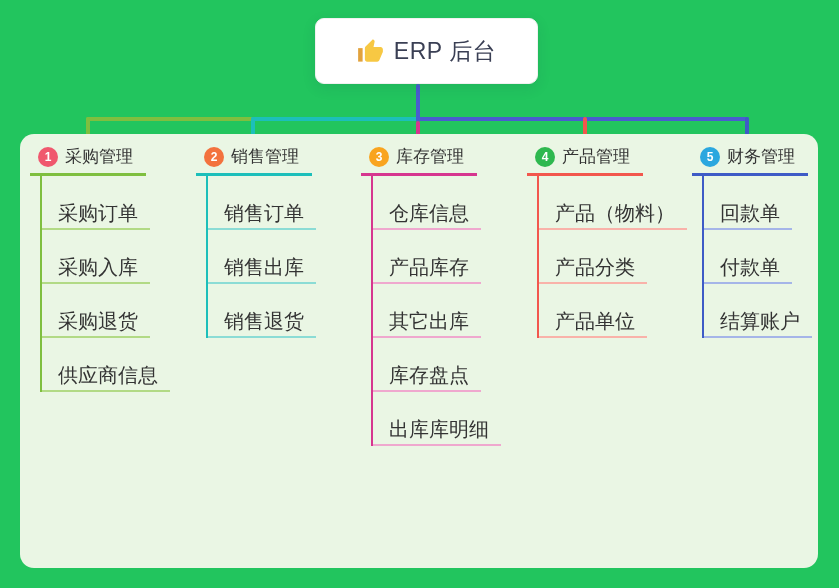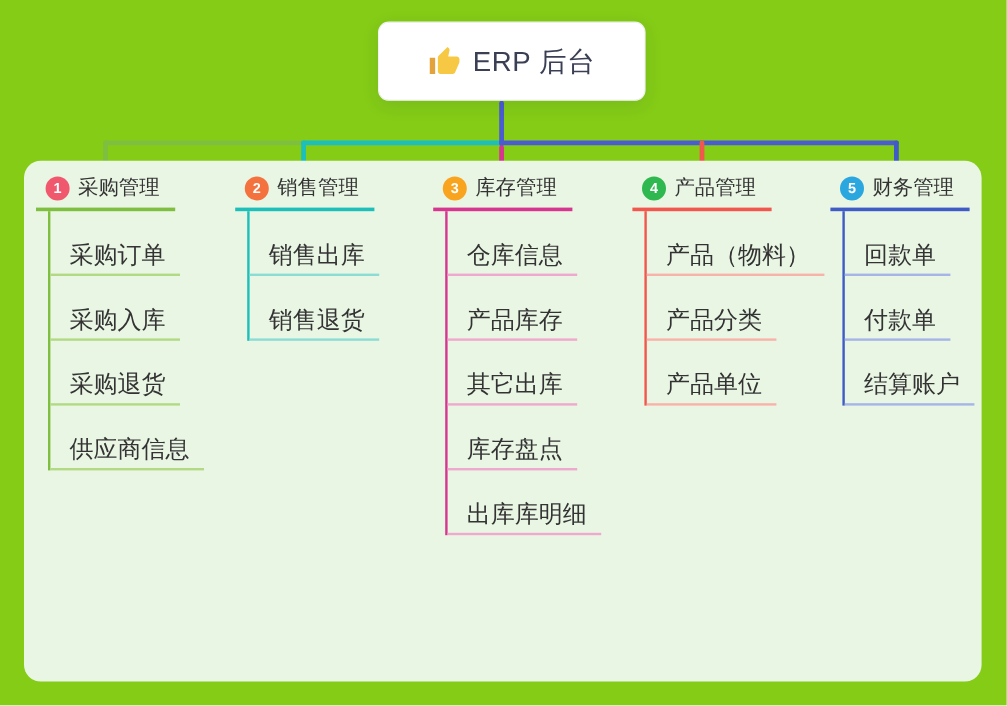--- a/index.html
+++ b/index.html
@@ -5,21 +5,21 @@
   * { margin: 0; padding: 0; box-sizing: border-box; }
   html, body { background: #ffffff; }
   body {
     font-family: "Liberation Sans", "DejaVu Sans", sans-serif;
     color: #333333;
   }
   .stage {
     position: relative;
     width: 839px;
     height: 588px;
-    background: #84cc16;
+    background: #22c55e;
     overflow: hidden;
   }
 
   
   .root-node {
     position: absolute;
     left: 315px; top: 18px;
     width: 223px; height: 66px;
     background: #ffffff;
     border: 1px solid #f1f1f1;
@@ -150,20 +150,21 @@
       <li style="border-bottom-color: rgb(178, 218, 133);">供应商信息</li>
     </ul>
   </div>
 
   <div class="branch branch-2">
     <div class="branch-title" style="border-bottom-color: rgb(28, 191, 186);">
       <span class="badge" style="background-color: rgb(243, 114, 62);">2</span>
       <span>销售管理</span>
     </div>
     <ul class="children" style="border-left-color: rgb(28, 191, 186);">
+      <li style="border-bottom-color: rgb(139, 220, 213);">销售订单</li>
       <li style="border-bottom-color: rgb(139, 220, 213);">销售出库</li>
       <li style="border-bottom-color: rgb(139, 220, 213);">销售退货</li>
     </ul>
   </div>
 
   <div class="branch branch-3">
     <div class="branch-title" style="border-bottom-color: rgb(214, 54, 143);">
       <span class="badge" style="background-color: rgb(249, 164, 31);">3</span>
       <span>库存管理</span>
     </div>

